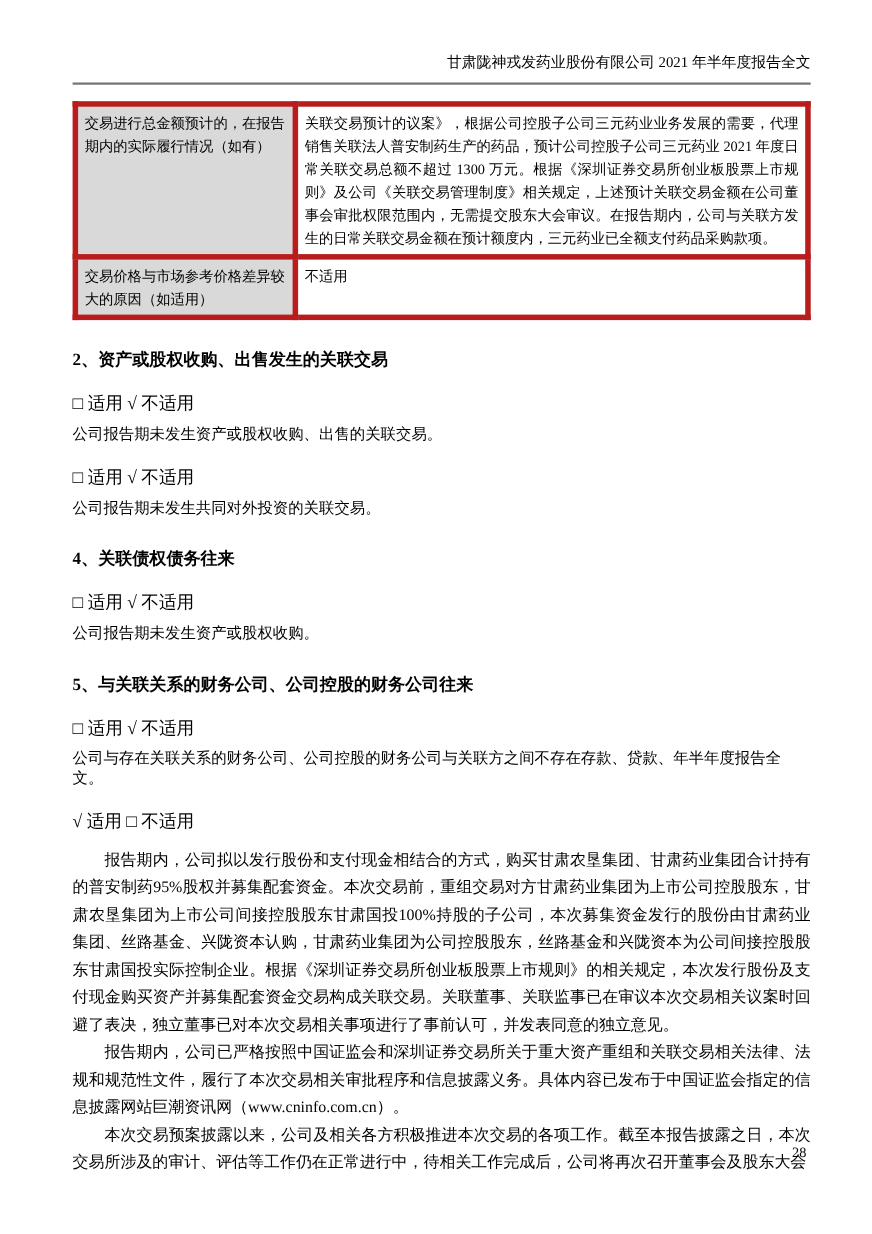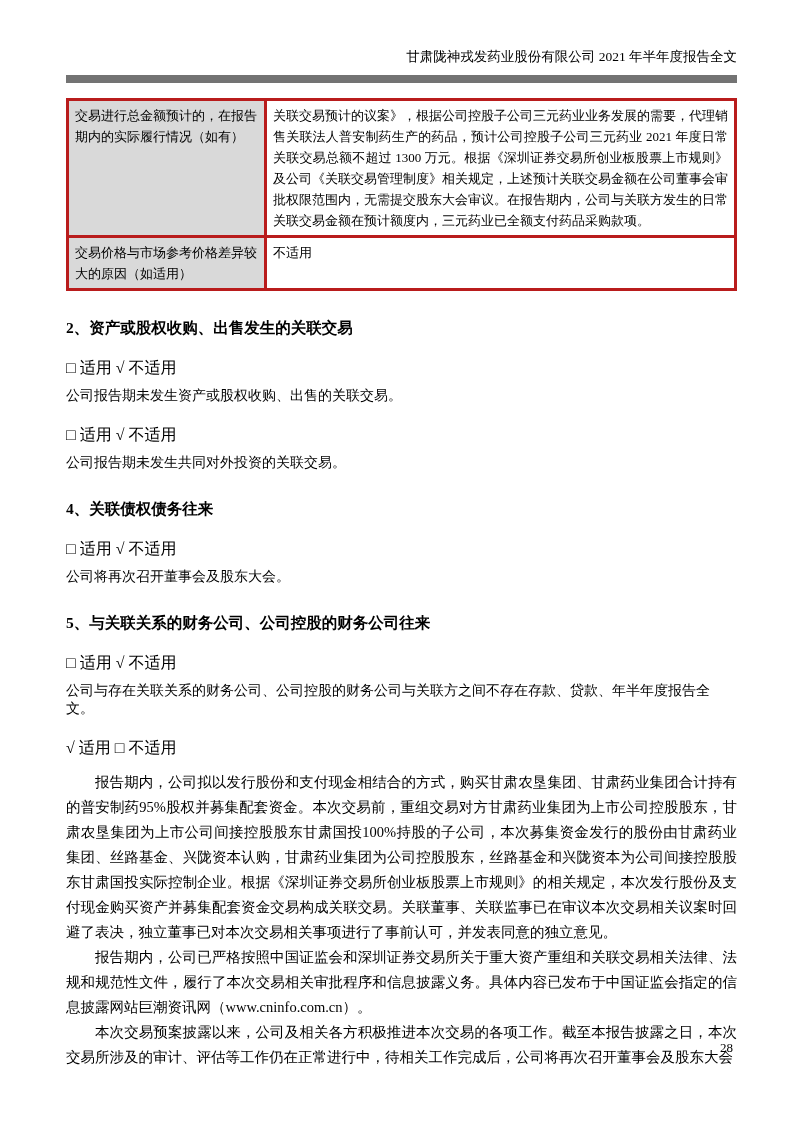--- a/index.html
+++ b/index.html
@@ -17,32 +17,32 @@
     padding: 48px 56px 0 66px;
     font-family: "Liberation Serif", "DejaVu Serif", serif;
     color: #000000;
     overflow: hidden;
   }
   .page-header {
     text-align: right;
     font-size: 13.5px;
     line-height: 18px;
     padding-bottom: 9px;
-    border-bottom: 8px solid #737373;
+    border-bottom: 2px solid #737373;
   }
   table.kv-table {
     border-collapse: collapse;
     width: 100%;
     margin-top: 15px;
     table-layout: fixed;
     font-size: 13px;
     line-height: 21px;
   }
   table.kv-table td {
-    border: 3px solid #b91c1c;
+    border: 5px solid #b91c1c;
     padding: 4px 6px;
     vertical-align: top;
     word-break: break-all;
   }
   td.cell-label {
     width: 183px;
     background: #d9d9d9;
   }
   td.cell-value {
     text-align: justify;
@@ -114,21 +114,21 @@
   </section>
 
   <section class="doc-section">
     <div class="applicability">□ 适用 √ 不适用</div>
     <div class="note">公司报告期未发生共同对外投资的关联交易。</div>
   </section>
 
   <section class="doc-section">
     <h2>4、关联债权债务往来</h2>
     <div class="applicability">□ 适用 √ 不适用</div>
-    <div class="note">公司将再次召开董事会及股东大会。</div>
+    <div class="note">公司报告期未发生资产或股权收购。</div>
   </section>
 
   <section class="doc-section">
     <h2>5、与关联关系的财务公司、公司控股的财务公司往来</h2>
     <div class="applicability">□ 适用 √ 不适用</div>
     <div class="note">公司与存在关联关系的财务公司、公司控股的财务公司与关联方之间不存在存款、贷款、年半年度报告全文。</div>
   </section>
 
   <section class="doc-section">
     <div class="applicability">√ 适用 □ 不适用</div>

